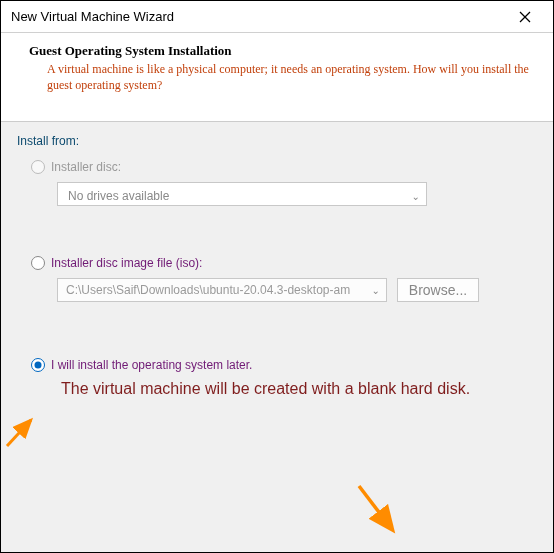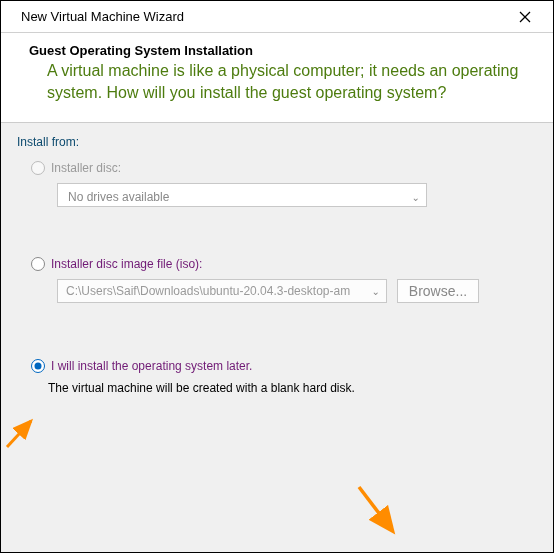--- a/index.html
+++ b/index.html
@@ -10,52 +10,53 @@
       width: 554px;
       height: 553px;
       overflow: hidden;
       border: 1px solid #000;
     }
     .titlebar {
       display: flex;
       align-items: center;
       justify-content: space-between;
       height: 32px;
-      padding: 0 8px 0 20px;
+      padding: 0 8px 0 10px;
       border-bottom: 1px solid #d0d0d0;
       background: #fff;
     }
     .titlebar .title {
       font-size: 13px;
       color: #000;
     }
     .close-btn {
       width: 40px;
       height: 28px;
       display: flex;
       align-items: center;
       justify-content: center;
       font-size: 14px;
       color: #000;
       cursor: pointer;
     }
     .header-area {
       background: #fff;
-      padding: 10px 16px 19px 28px;
+      padding: 10px 16px 28px 28px;
       border-bottom: 1px solid #ccc;
+      font-family: Liberation Serif, serif;
     }
     .header-title {
       font-weight: 700;
       font-size: 13px;
       color: #000;
       margin-bottom: 2px;
     }
     .header-desc {
-      font-size: 16px;
-      color: #4d7c0f;
+      font-size: 12px;
+      color: #c2410c;
       padding-left: 18px;
       line-height: 1.35;
     }
     .content {
       background: #f0f0f0;
       padding: 12px 16px 10px 16px;
       height: 432px;
       position: relative;
     }
     .section-label {
@@ -146,23 +147,23 @@
       height: 24px;
       background: #fdfdfd;
       border: 1px solid #c8c8c8;
       color: #888;
       font-size: 14px;
       display: flex;
       align-items: center;
       justify-content: center;
     }
     .hint-text {
-      margin-left: 31px;
-      font-size: 12px;
-      color: #000000;
+      margin-left: 44px;
+      font-size: 16px;
+      color: #7f1d1d;
       margin-top: 8px;
     }
     .footer {
       background: #f0f0f0;
       border-top: 1px solid #ccc;
       height: 54px;
       display: flex;
       align-items: center;
       padding: 0 14px;
       gap: 8px;

